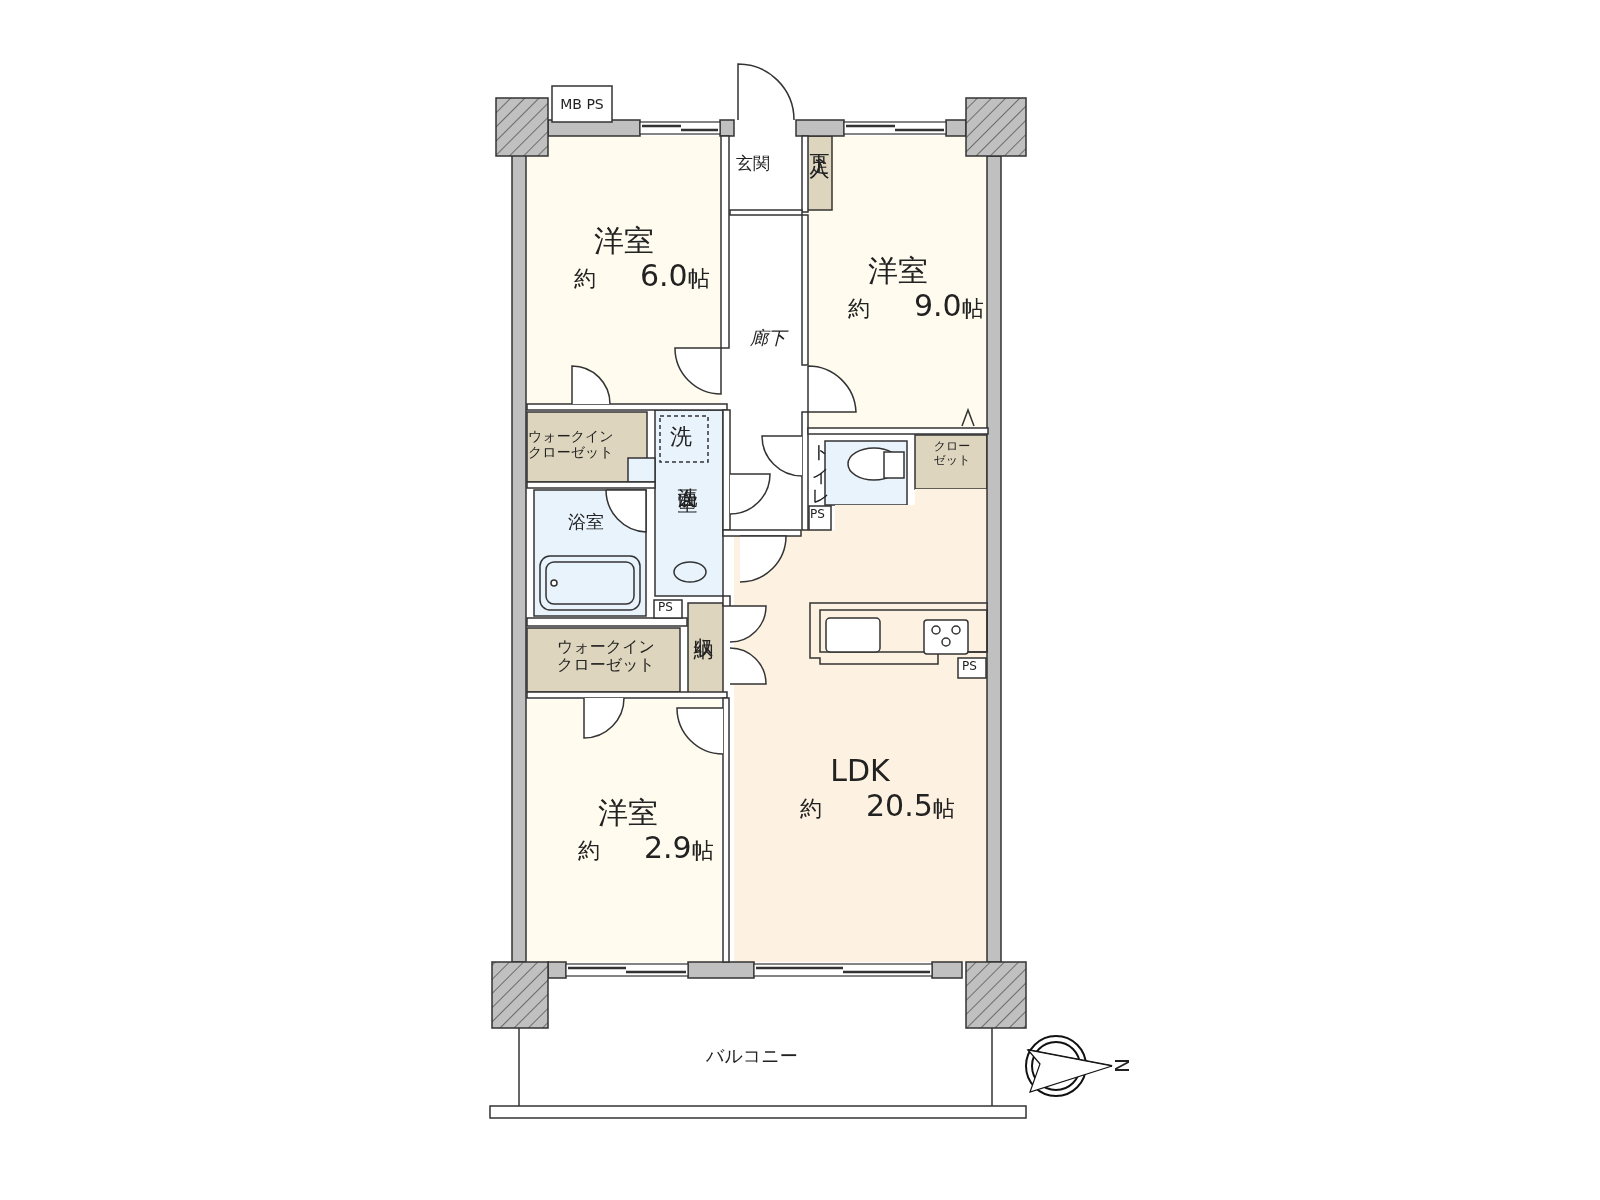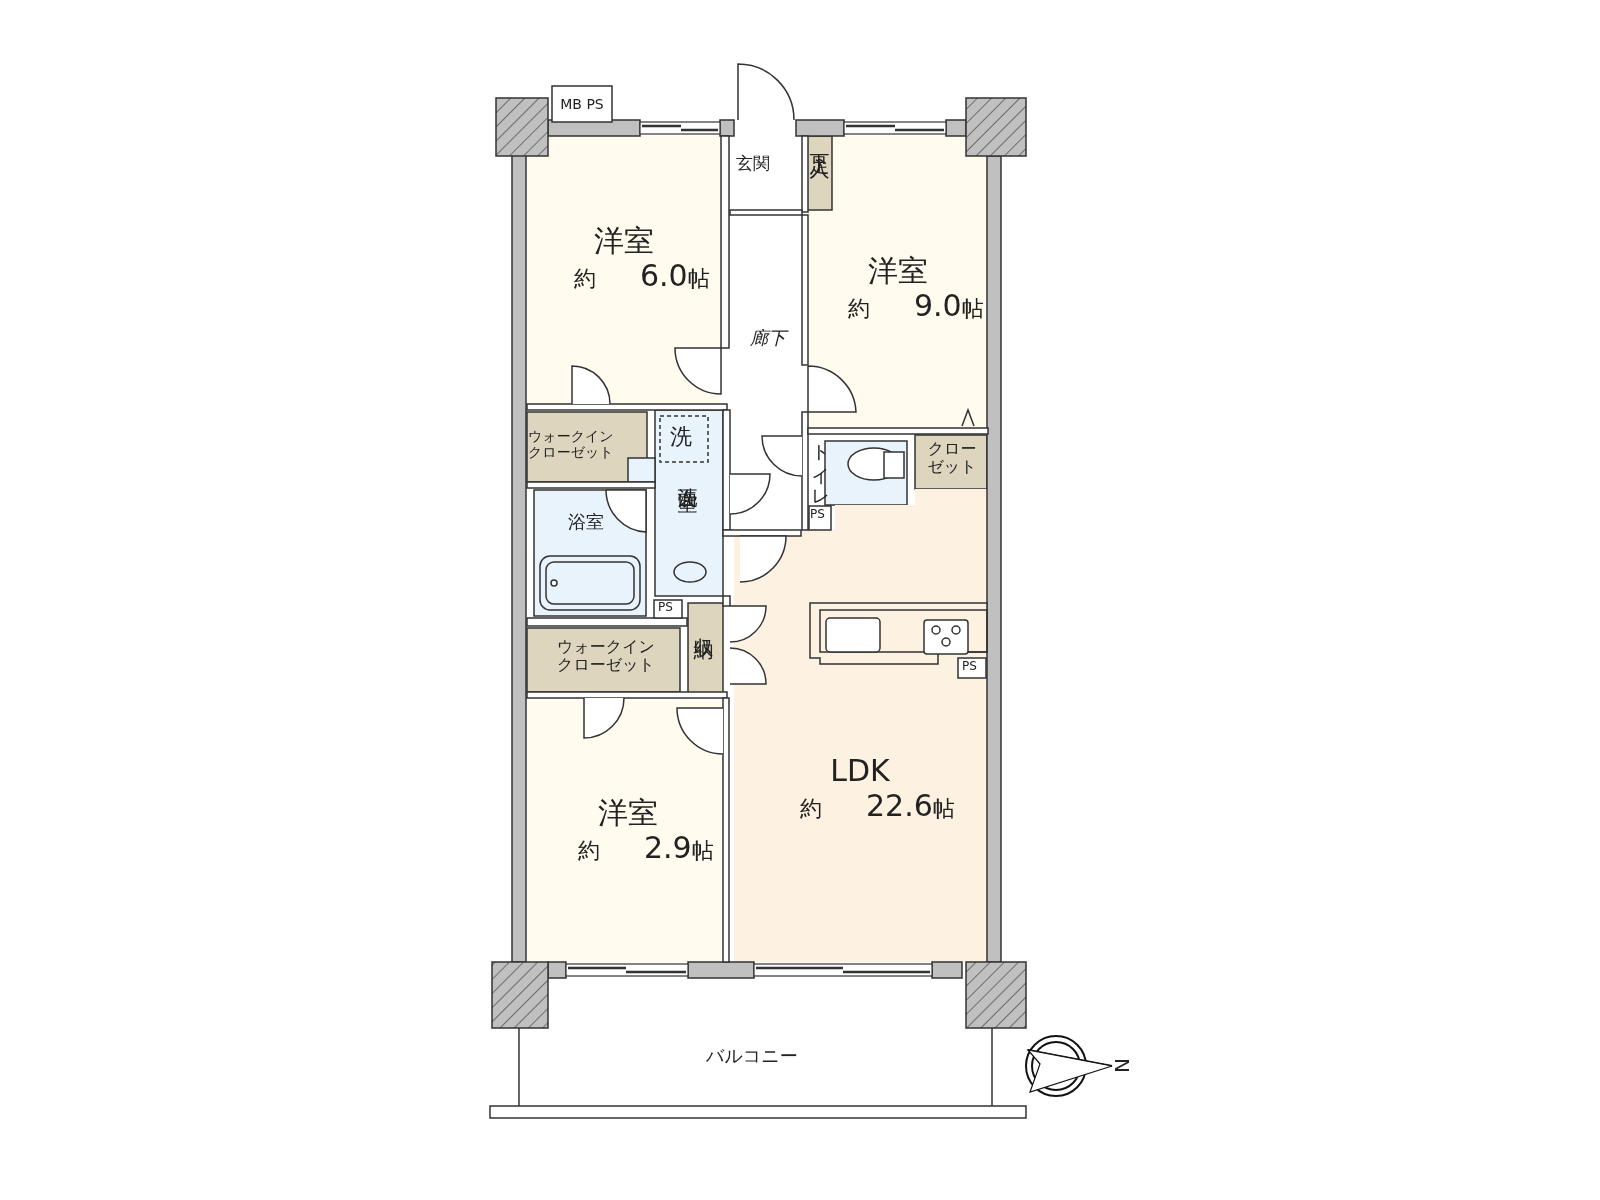--- a/index.html
+++ b/index.html
@@ -198,37 +198,37 @@
     <div class="room-size"><span>約</span><span class="num">9.0</span><span>帖</span></div>
   </div>
 
   <div class="lbl" style="left:578px; top:796px; width:100px;">
     <div class="room-name">洋室</div>
     <div class="room-size"><span>約</span><span class="num">2.9</span><span>帖</span></div>
   </div>
 
   <div class="lbl" style="left:800px; top:754px; width:120px;">
     <div class="room-name">LDK</div>
-    <div class="room-size"><span>約</span><span class="num">22.6</span><span>帖</span></div>
+    <div class="room-size"><span>約</span><span class="num">20.5</span><span>帖</span></div>
   </div>
 
   <div class="lbl small" style="left:528px; top:428px; width:100px; text-align:left;">
     <div>ウォークイン</div>
     <div>クローゼット</div>
   </div>
   <div class="lbl" style="left:548px; top:638px; width:116px; font-size:16px;">
     <div>ウォークイン</div>
     <div>クローゼット</div>
   </div>
 
   <div class="lbl" style="left:670px; top:424px; font-size:22px;">洗</div>
   <div class="lbl vert" style="left:676px; top:472px; font-size:20px;">洗面室</div>
   <div class="lbl mid" style="left:568px; top:512px;">浴室</div>
   <div class="lbl vert" style="left:810px; top:432px; font-size:18px;">トイレ</div>
-  <div class="lbl" style="left:922px; top:440px; width:60px; font-size:16px;">
+  <div class="lbl" style="left:922px; top:440px; width:60px; font-size:12px;">
     <div>クロー</div>
     <div>ゼット</div>
   </div>
   <div class="lbl vert" style="left:692px; top:622px; font-size:20px;">収納</div>
 
   <div class="lbl" style="left:810px; top:508px; font-size:12px;">PS</div>
   <div class="lbl" style="left:658px; top:601px; font-size:12px;">PS</div>
   <div class="lbl" style="left:962px; top:660px; font-size:12px;">PS</div>
 
   <div class="lbl mid" style="left:706px; top:1046px;text-align:center;">バルコニー</div>

